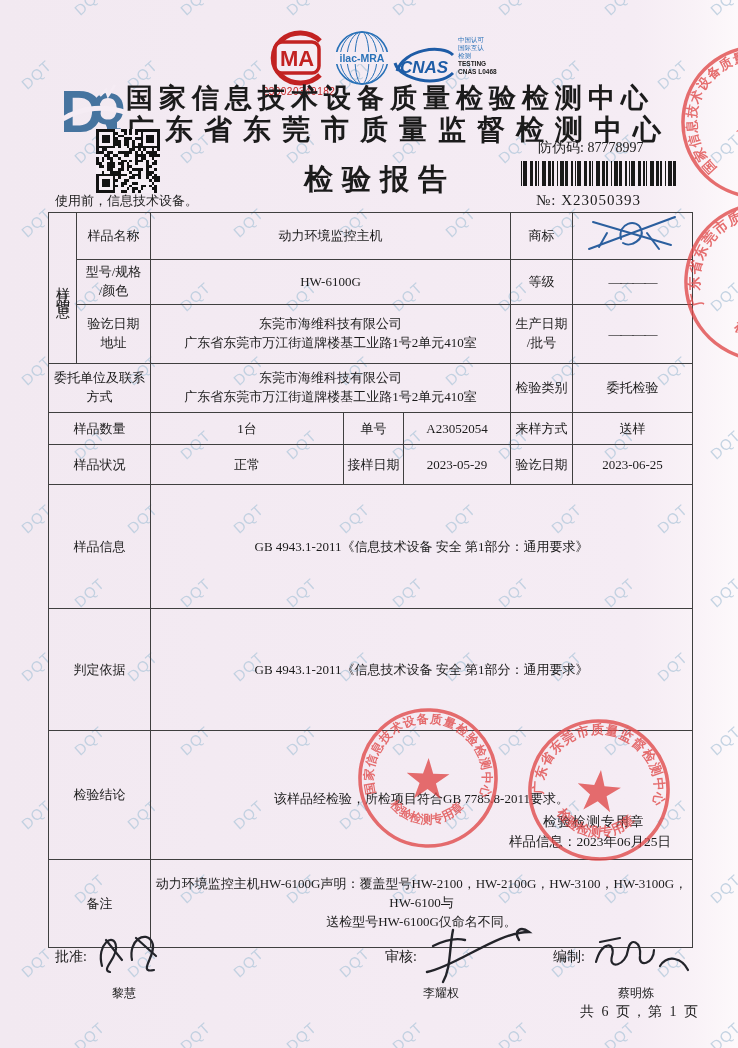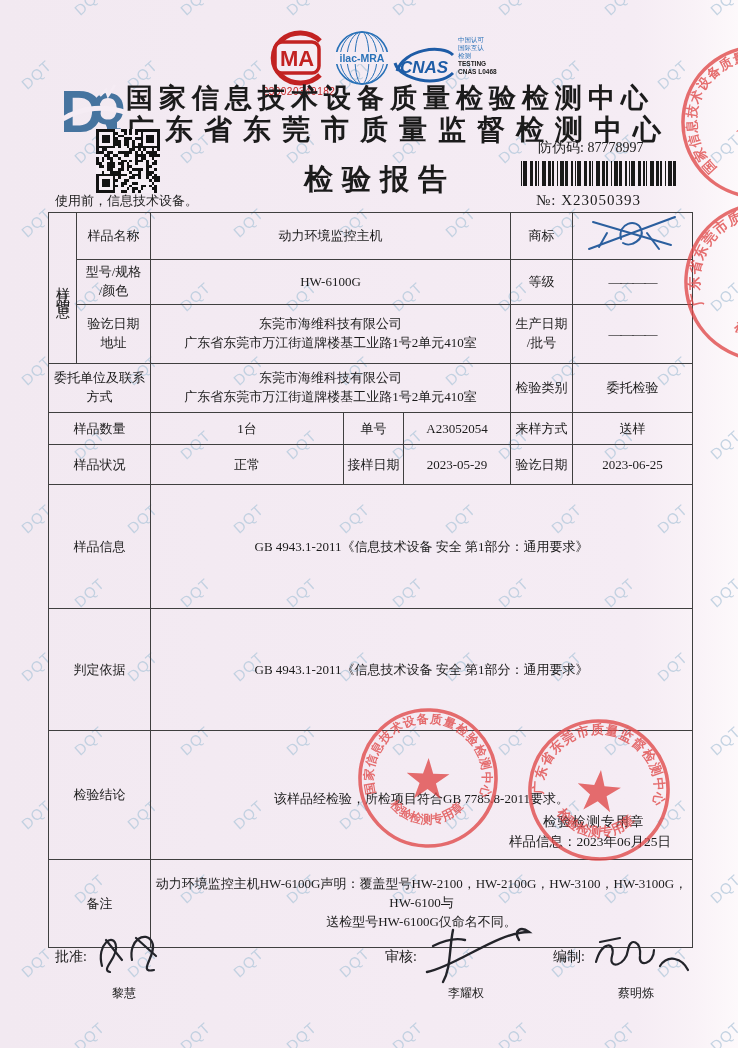--- a/index.html
+++ b/index.html
@@ -892,32 +892,33 @@
   <div class="abs sig-name" style="left:112px;top:985px">黎慧</div>
 
   <div class="abs sig-label" style="left:385px;top:948px">审核:</div>
   <svg class="abs" style="left:423px;top:922px" width="112" height="64" viewBox="0 0 112 64">
     <g fill="none" stroke="#23242a" stroke-width="2.4" stroke-linecap="round">
       <path d="M30 8 C26 28 28 46 20 60"></path>
       <path d="M10 24 C22 18 34 16 42 18"></path>
       <path d="M4 50 C34 44 74 10 106 10 C98 4 90 8 96 18"></path>
     </g>
   </svg>
-  <div class="abs sig-name" style="left:448px;top:985px">李耀权</div>
+  <div class="abs sig-name" style="left:423px;top:985px">李耀权</div>
 
   <div class="abs sig-label" style="left:553px;top:948px">编制:</div>
   <svg class="abs" style="left:590px;top:930px" width="104" height="54" viewBox="0 0 104 54">
     <g fill="none" stroke="#23242a" stroke-width="2.2" stroke-linecap="round">
       <path d="M6 32 C12 10 26 12 22 26 C18 40 36 36 38 20 C40 6 52 12 50 26 C48 38 64 34 64 20"></path>
       <path d="M70 36 C78 24 92 28 98 40"></path>
       <path d="M10 12 L30 8"></path>
     </g>
   </svg>
   <div class="abs sig-name" style="left:618px;top:985px">蔡明炼</div>
 
+  <div class="abs page-info">共 6 页，第 1 页</div>
 
   <div id="stamps" class="layer" style="color: rgb(224, 72, 72);">
       <svg class="stamp" style="left:352px;top:702px" width="152" height="152" viewBox="-76 -76 152 152">
       <g transform="rotate(2)" fill="currentColor">
         <circle r="68" fill="none" stroke="currentColor" stroke-width="3.6"></circle>
         <defs>
           <path id="top1" d="M -52.58 15.95 A 55 55 0 1 1 52.58 15.95"></path>
           <path id="bot1" d="M -35.519999999999996 29.759999999999998 A 48 48 0 0 0 35.519999999999996 29.759999999999998"></path>
         </defs>
         <text font-size="12" font-weight="bold" letter-spacing="1" font-family="Liberation Sans,sans-serif">

